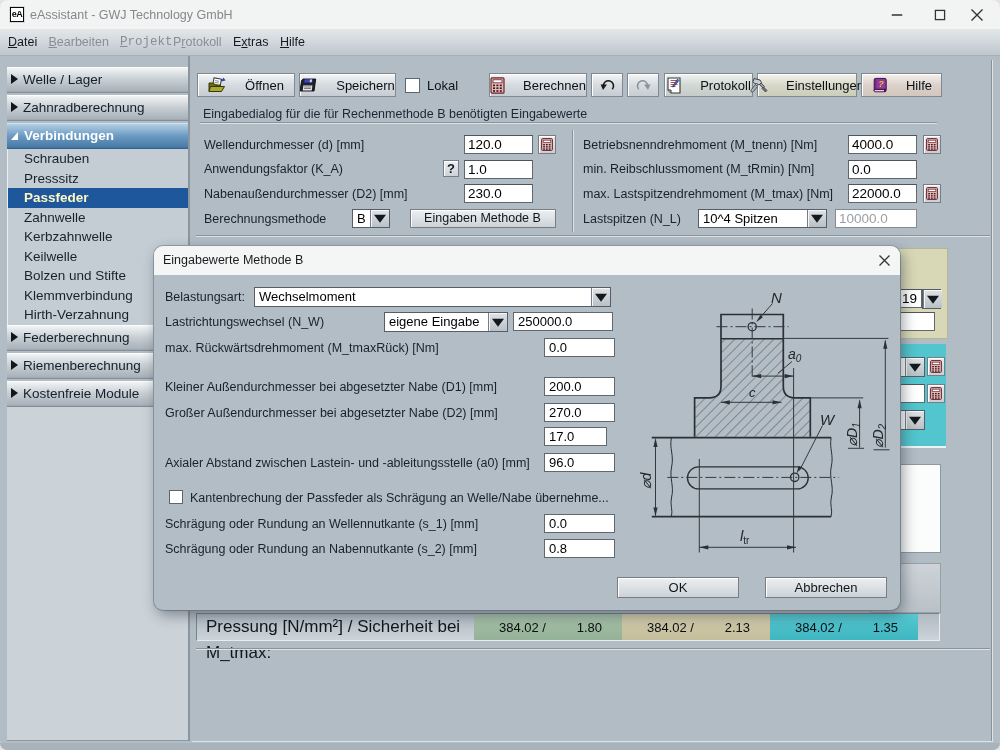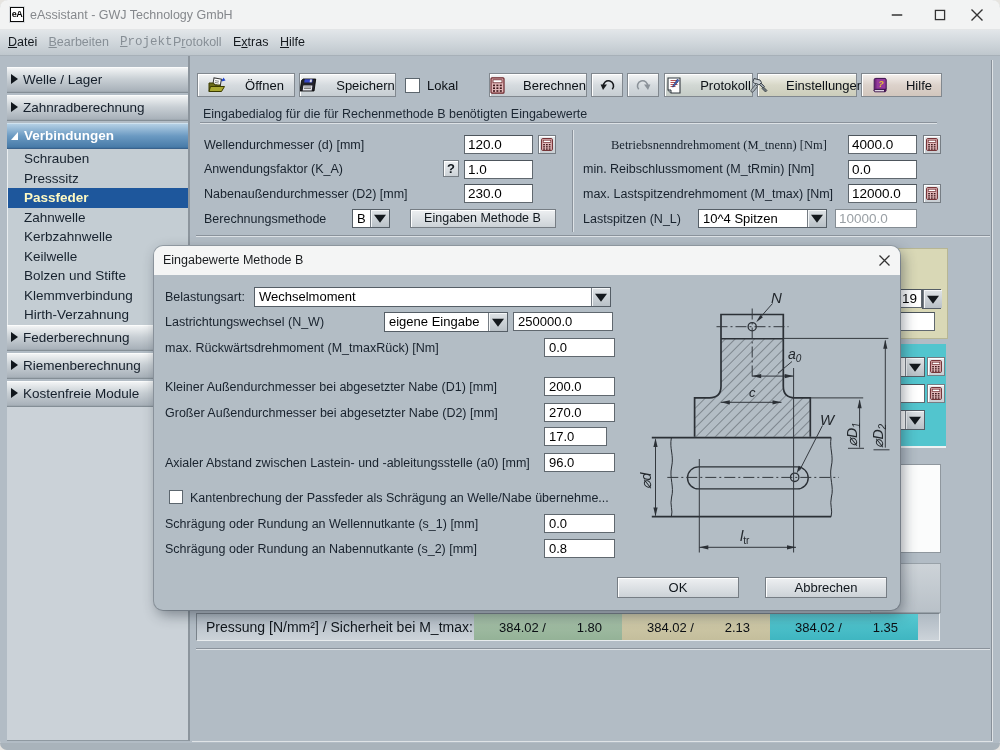--- a/index.html
+++ b/index.html
@@ -84,21 +84,21 @@
 
 
 #frag-beige { position:absolute; left:860px; top:248px; width:88px; height:91px; background:#d9d8b6; border:1px solid #b7b694; }
 #frag-cyan { position:absolute; left:860px; top:344px; width:86px; height:104px; background:#52c5ce; border-bottom:2px solid #eef2f3; }
 #frag-white { position:absolute; left:870px; top:464px; width:71px; height:89px; background:#fbfcfc; border:1px solid #8f979e; }
 #frag-gray { position:absolute; left:870px; top:563px; width:71px; height:50px; background:linear-gradient(#cdd3d8,#b9c1c8); border:1px solid #98a1a8; }
 
 
 #resultrow { position:absolute; left:196px; top:613px; width:744px; height:28px;
   border:1px solid #79828a; border-bottom-color:#e8ecee; border-right-color:#e8ecee; display:flex; }
-#resultrow .lab { width:277px; background:linear-gradient(#b0bac3,#ccd3d9); font-size:14px;
+#resultrow .lab { width:277px; background:linear-gradient(#b0bac3,#ccd3d9); font-size:17px;
   color:#10161c; line-height:26px; padding-left:9px; }
 .rescell { width:148px; display:flex; align-items:center; font-size:13px; color:#0b0f14; }
 .rescell .a { width:72px; text-align:right; }
 .rescell .b { flex:1; text-align:right; padding-right:20px; }
 
 
 #dialog { z-index:10; position:absolute; left:154px; top:246px; width:746px; height:364px;
   background:#b3bdc5; border-radius:9px; box-shadow:3px 5px 14px rgba(30,40,50,0.45), 0 0 0 1px #9aa3ab;
   }
 #dlgtitle { position:absolute; left:0; top:0; width:746px; height:29px; background:#f4f5f5; border-radius:9px 9px 0 0; }
@@ -278,21 +278,21 @@
 <div class="flabel" style="left:204px; top:187px;">Nabenaußendurchmesser (D2) [mm]</div>
 <div class="finput" style="left:464px; top:184px; width:69px;">230.0</div>
 <div class="flabel" style="left:204px; top:212px;">Berechnungsmethode</div>
 <div class="combo" style="left:352px; top:208.5px; width:38px;">
     <div class="txt">B</div>
     <div class="dd"></div>
   </div>
 <div class="pushbtn" style="left:409.5px; top:208.5px; width:146px; height:19px;">Eingaben Methode B</div>
 
 <div class="vsep" style="left:572px; top:130px; height:102px;"></div>
-<div class="flabel" style="left:611px; top:138px;font-family:Liberation Serif, serif;">Betriebsnenndrehmoment (M_tnenn) [Nm]</div>
+<div class="flabel" style="left:583px; top:138px;">Betriebsnenndrehmoment (M_tnenn) [Nm]</div>
 <div class="finput" style="left:848px; top:135px; width:69px;">4000.0</div>
 <div class="calcbtn" style="left:923px; top:135px;">
     <svg width="12" height="13" viewBox="0 0 12 13" style="position:absolute;left:2px;top:2px;">
       <rect x="0.6" y="0.6" width="10.8" height="11.8" rx="1" fill="#e3b8ba" stroke="#6a2428" stroke-width="1"></rect>
       <rect x="2.2" y="2.2" width="7.6" height="2.4" fill="#fff" stroke="#6a2428" stroke-width="0.7"></rect>
       <g fill="#3a1518">
         <rect x="2.2" y="6" width="1.7" height="1.3"></rect>
         <rect x="5" y="6" width="1.7" height="1.3"></rect>
         <rect x="7.8" y="6" width="1.7" height="1.3"></rect>
         <rect x="2.2" y="8.2" width="1.7" height="1.3"></rect>
@@ -300,21 +300,21 @@
         <rect x="7.8" y="8.2" width="1.7" height="1.3"></rect>
         <rect x="2.2" y="10.4" width="1.7" height="1.3"></rect>
         <rect x="5" y="10.4" width="1.7" height="1.3"></rect>
         <rect x="7.8" y="10.4" width="1.7" height="1.3"></rect>
       </g>
     </svg>
   </div>
 <div class="flabel" style="left:583px; top:162px;">min. Reibschlussmoment (M_tRmin) [Nm]</div>
 <div class="finput" style="left:848px; top:159.5px; width:69px;">0.0</div>
 <div class="flabel" style="left:583px; top:187px;">max. Lastspitzendrehmoment (M_tmax) [Nm]</div>
-<div class="finput" style="left:848px; top:184px; width:69px;">12000.0</div>
+<div class="finput" style="left:848px; top:184px; width:69px;">22000.0</div>
 <div class="calcbtn" style="left:923px; top:184px;">
     <svg width="12" height="13" viewBox="0 0 12 13" style="position:absolute;left:2px;top:2px;">
       <rect x="0.6" y="0.6" width="10.8" height="11.8" rx="1" fill="#e3b8ba" stroke="#6a2428" stroke-width="1"></rect>
       <rect x="2.2" y="2.2" width="7.6" height="2.4" fill="#fff" stroke="#6a2428" stroke-width="0.7"></rect>
       <g fill="#3a1518">
         <rect x="2.2" y="6" width="1.7" height="1.3"></rect>
         <rect x="5" y="6" width="1.7" height="1.3"></rect>
         <rect x="7.8" y="6" width="1.7" height="1.3"></rect>
         <rect x="2.2" y="8.2" width="1.7" height="1.3"></rect>
         <rect x="5" y="8.2" width="1.7" height="1.3"></rect>

